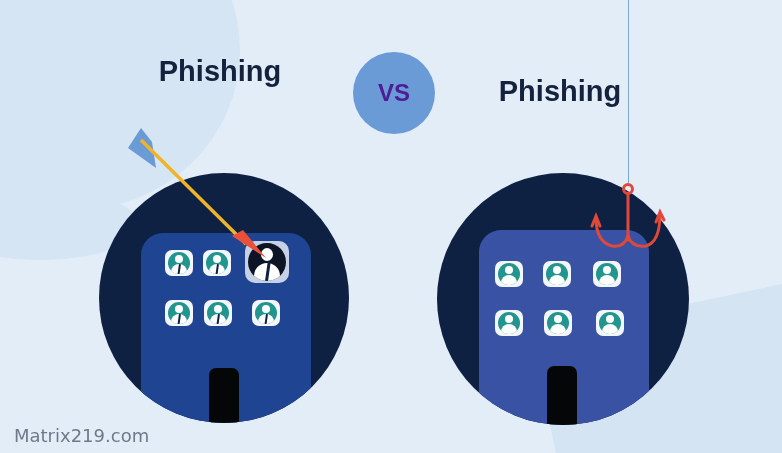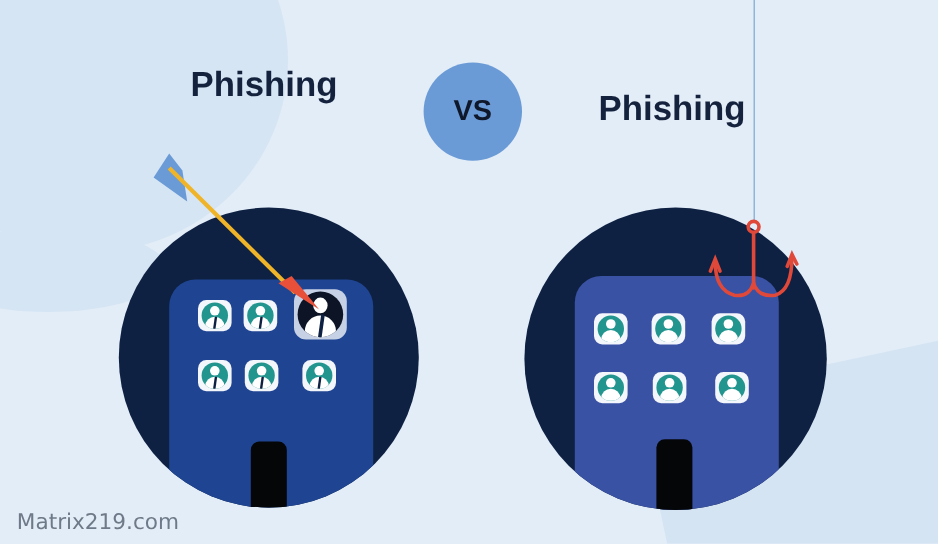--- a/index.html
+++ b/index.html
@@ -23,21 +23,21 @@
     .title {
       position: absolute; color: #14223d; font-weight: bold; font-size: 29px;
       text-align: center; line-height: 38px;
     }
     .title-spear { left: 140px; top: 52px; width: 160px; }
     .title-phish { left: 480px; top: 72px; width: 160px; }
     .vs-badge {
       position: absolute; left: 353px; top: 52px; width: 82px; height: 82px;
       border-radius: 50%; background: #6b9bd6;
       display: flex; align-items: center; justify-content: center;
-      color: #0f172a; font-weight: bold; font-size: 24px;
+      color: #4c1d95; font-weight: bold; font-size: 24px;
     }
     .fishing-line {
       position: absolute; left: 628px; top: 0; width: 1px; height: 185px; background: #7ea6d3;
     }
     .scene { position: absolute; }
     .scene-left { left: 99px; top: 173px; width: 250px; height: 250px; }
     .scene-right { left: 437px; top: 173px; width: 252px; height: 252px; }
     .circle {
       position: absolute; inset: 0; border-radius: 50%; background: #0e2142; overflow: hidden;
     }

